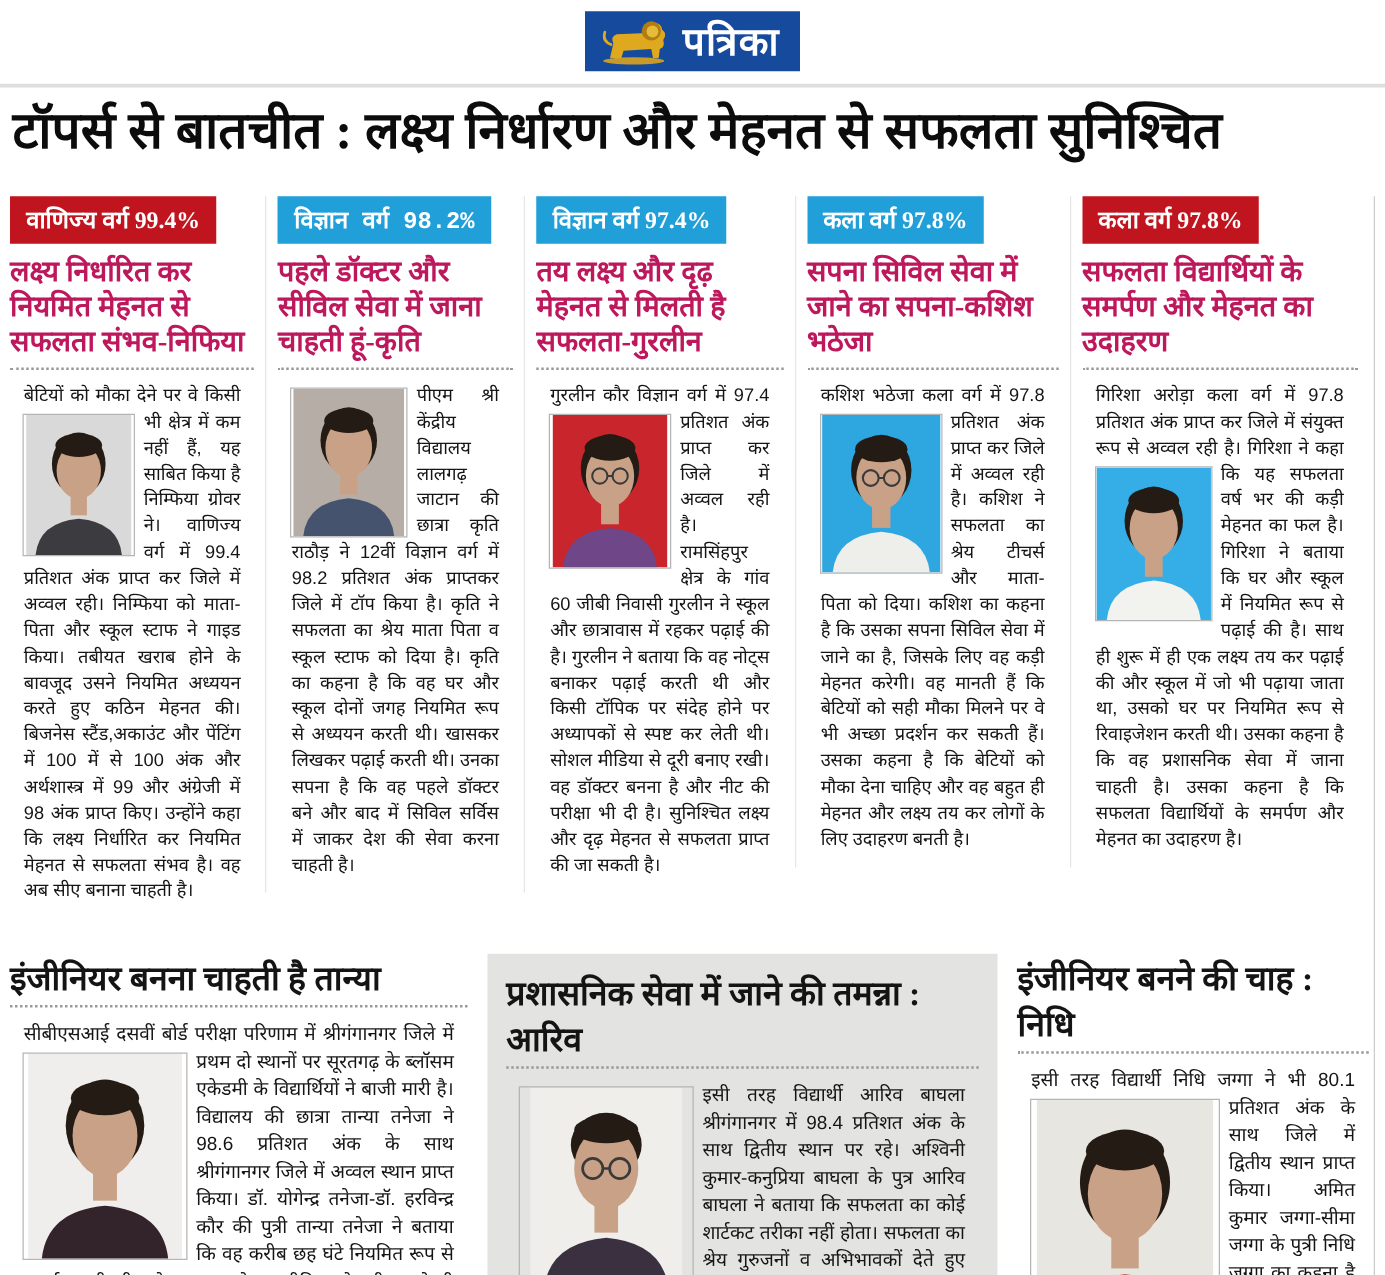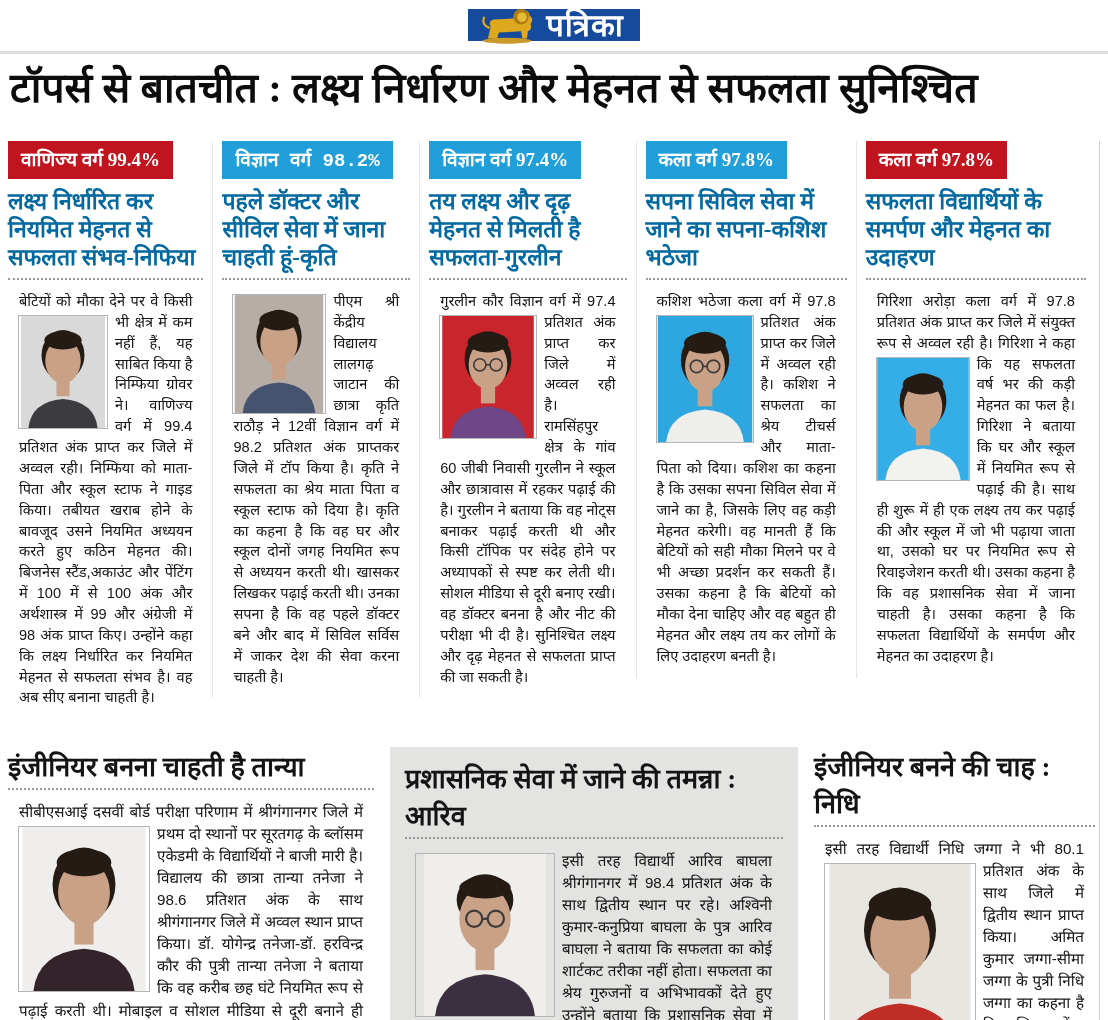--- a/index.html
+++ b/index.html
@@ -1,21 +1,21 @@
 <!DOCTYPE html>
 <html><head>
 <meta charset="utf-8">
 <style>
   html,body { margin:0; padding:0; background:#ffffff; }
   body { width:1108px; min-height:1020px; font-family:"Liberation Sans","DejaVu Sans",sans-serif; color:#141414; }
   .page { padding:4px 8px 20px; box-sizing:border-box; }
 
   
   .masthead { display:flex; justify-content:center; padding:5px 0 8px; }
-  .logo-box { background:#164a9c; color:#fff; display:flex; align-items:center; gap:10px; padding:2px 16px 4px 10px; height:32px; box-sizing:border-box; }
+  .logo-box { background:#164a9c; color:#fff; display:flex; align-items:center; gap:10px; padding:2px 16px 4px 10px; height:48px; box-sizing:border-box; }
   .logo-lion { width:58px; height:40px; }
   .logo-text { font-size:31px; font-weight:bold; letter-spacing:1px; font-family:"Liberation Serif","DejaVu Serif",serif; }
   .masthead-rule { border-top:3px solid #dedede; margin:2px -8px 0; }
 
   
   .headline { font-size:41px; font-weight:800; line-height:1.12; margin:12px 2px 29px;
               color:#0c0c0c; font-family:"Liberation Serif","DejaVu Serif",serif; }
 
   .articles { border-right:1px solid #cccccc; padding-right:4px; }
 
@@ -23,21 +23,21 @@
   .top-columns { display:flex; align-items:flex-start; }
   .col { padding:0 9px; box-sizing:border-box; }
   .col + .col { border-left:1px solid #e6e6e6; }
   .col.c1 { flex:204; padding-left:0; }
   .col.c2 { flex:196; }
   .col.c3 { flex:206; }
   .col.c4 { flex:210; }
   .col.c5 { flex:230; }
 
   .badge { display:inline-block; color:#fff; font-weight:bold; font-size:19px; padding:5px 13px 7px; margin-bottom:9px; font-family:"Liberation Serif","DejaVu Serif",serif; }
-  .sub { font-size:23px; line-height:1.22; font-weight:800; margin:0 0 6px; color:#0369a1; font-family:"Liberation Serif","DejaVu Serif",serif; }
+  .sub { font-size:23px; line-height:1.22; font-weight:800; margin:0 0 6px; color:#be185d; font-family:"Liberation Serif","DejaVu Serif",serif; }
   .dotted { border-top:2px dotted #9a9a9a; margin:3px 0 7px; }
   .body { font-size:14.6px; line-height:1.43; text-align:justify; margin:11px; }
 
   
   .photo { float:left; margin:4px 8px 3px 0; outline:1px solid #b5b5b5; display:inline-block; }
   .photo svg { display:block; width:100%; height:100%; }
   .photo .bg { fill:var(--pbg); }
   .photo .shirt { fill:var(--shirt); }
   .photo .skin { fill:#c9a186; }
   .photo .hair { fill:#241b14; }

